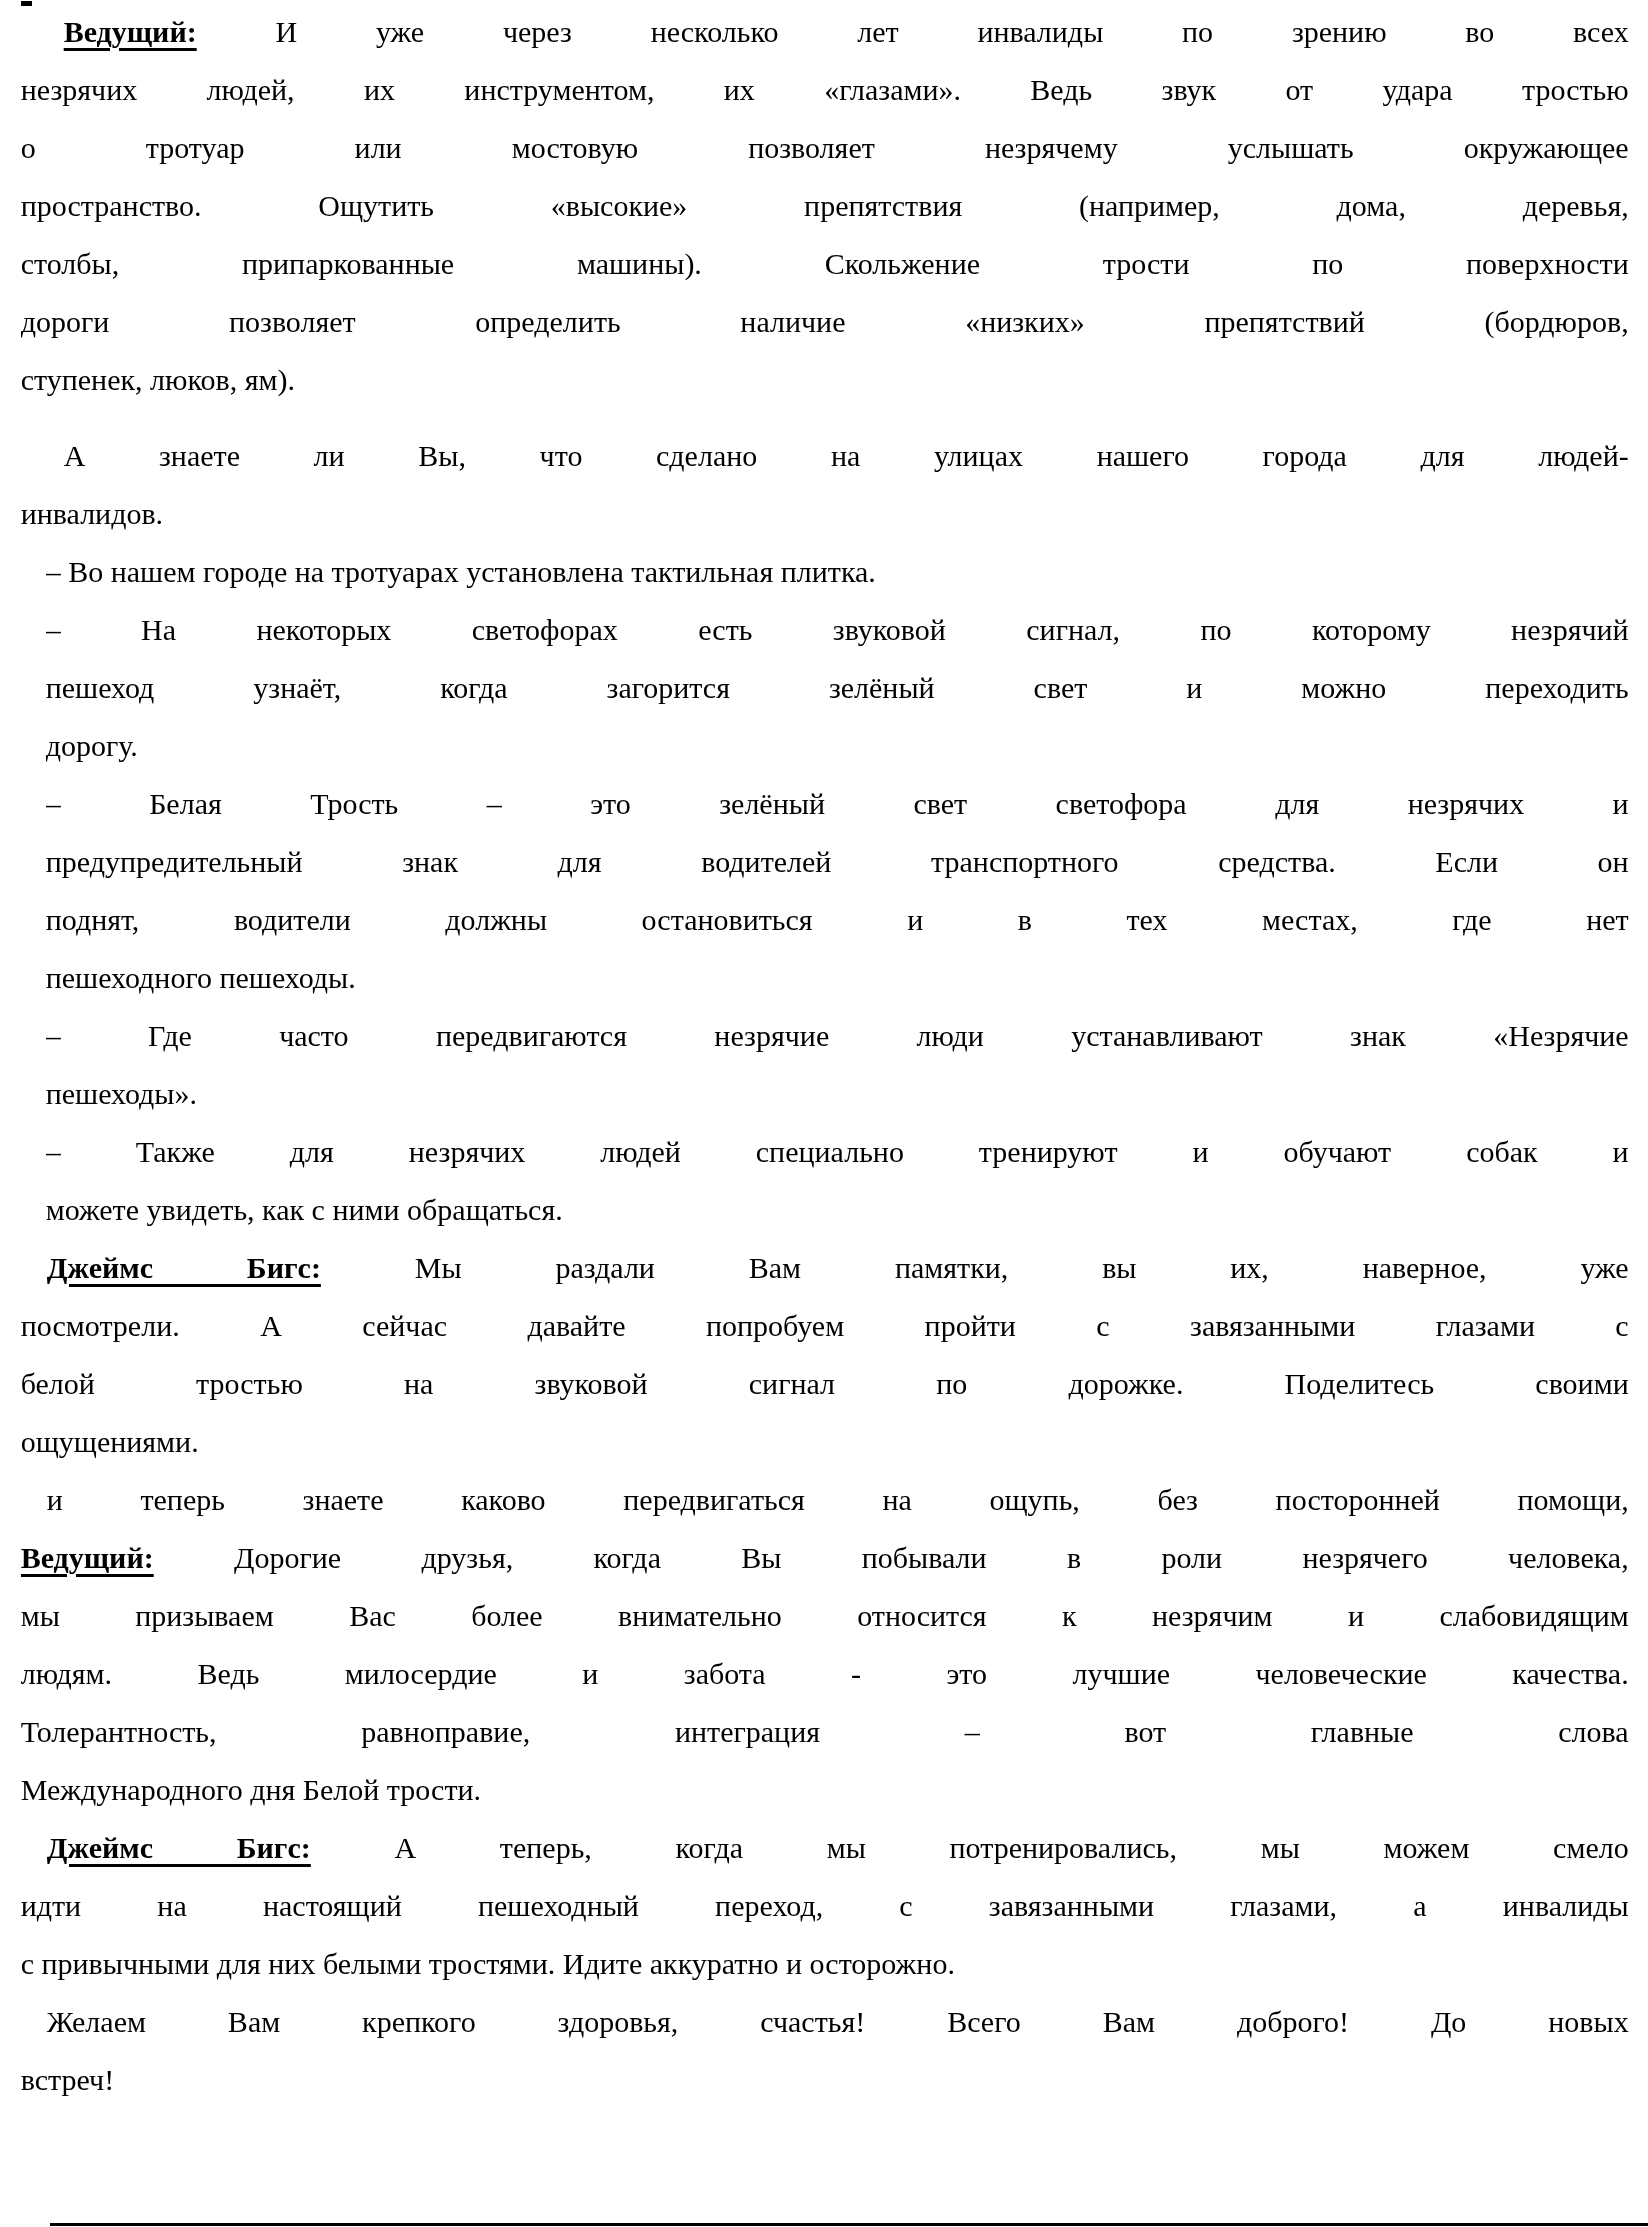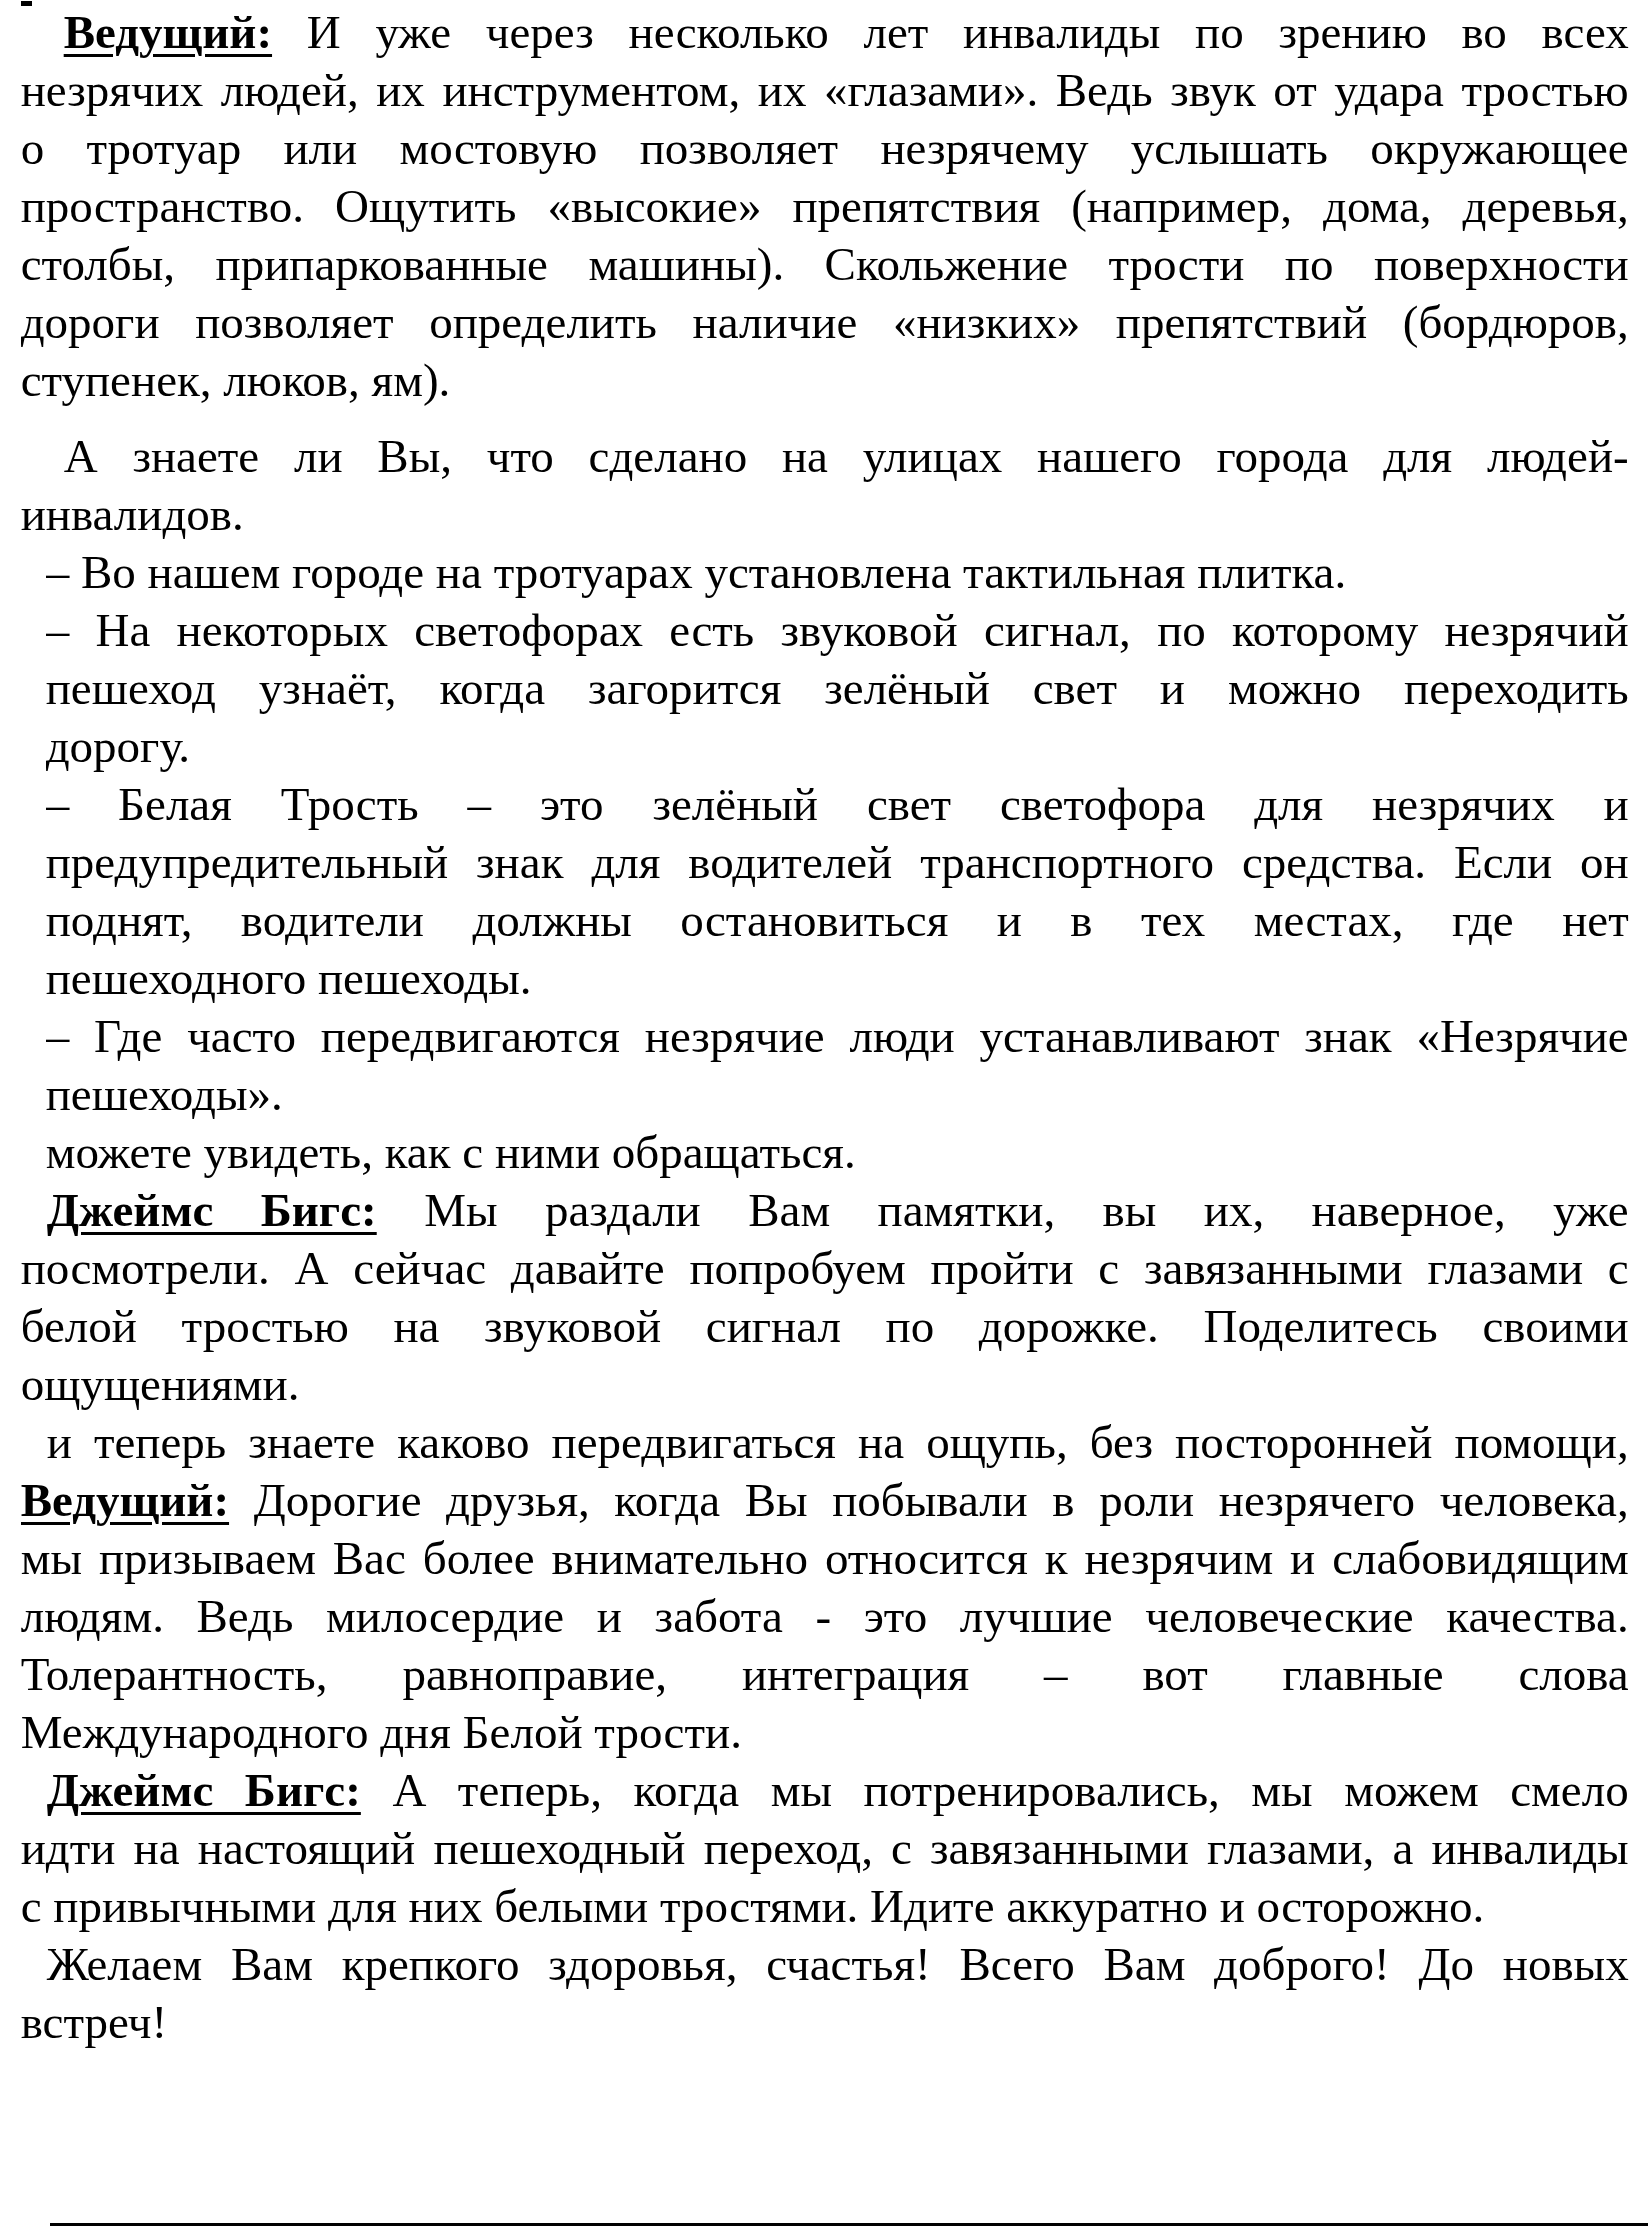--- a/index.html
+++ b/index.html
@@ -22,21 +22,21 @@
     left: 20.7px;
     width: 1608px;
   }
   .para {
     margin: 0;
     padding: 0;
   }
   .para.gap-above { margin-top: 18px; }
   .para.list { margin-left: 25px; }
   .line {
-    font-size: 47px;
+    font-size: 30px;
     line-height: 58px;
     height: 58px;
     overflow: hidden;
     text-align: justify;
     white-space: normal;
   }
   
   .line.just::after {
     content: "";
     display: inline-block;
@@ -91,20 +91,21 @@
         <div class="line">– Во нашем городе на тротуарах установлена тактильная плитка.</div>
         <div class="line just">– На некоторых светофорах есть звуковой сигнал, по которому незрячий</div>
         <div class="line just">пешеход узнаёт, когда загорится зелёный свет и можно переходить</div>
         <div class="line">дорогу.</div>
         <div class="line just">– Белая Трость – это зелёный свет светофора для незрячих и</div>
         <div class="line just">предупредительный знак для водителей транспортного средства. Если он</div>
         <div class="line just">поднят, водители должны остановиться и в тех местах, где нет</div>
         <div class="line">пешеходного пешеходы.</div>
         <div class="line just">– Где часто передвигаются незрячие люди устанавливают знак «Незрячие</div>
         <div class="line">пешеходы».</div>
+        <div class="line just">– Также для незрячих людей специально тренируют и обучают собак и</div>
         <div class="line">можете увидеть, как с ними обращаться.</div>
       </div>
       <div class="para indent-sm">
         <div class="line just"><span class="head">Джеймс Бигс:</span> <span>Мы раздали Вам памятки, вы их, наверное, уже</span></div>
         <div class="line just">посмотрели. А сейчас давайте попробуем пройти с завязанными глазами с</div>
         <div class="line just">белой тростью на звуковой сигнал по дорожке. Поделитесь своими</div>
         <div class="line">ощущениями.</div>
       </div>
       <div class="para indent-sm">
         <div class="line just">и теперь знаете каково передвигаться на ощупь, без посторонней помощи,</div>

